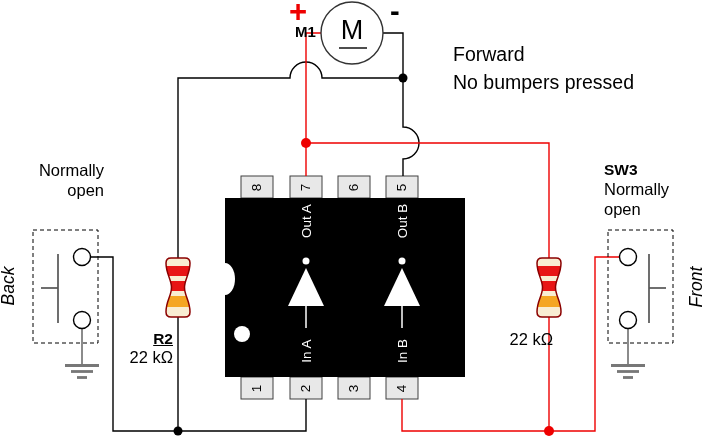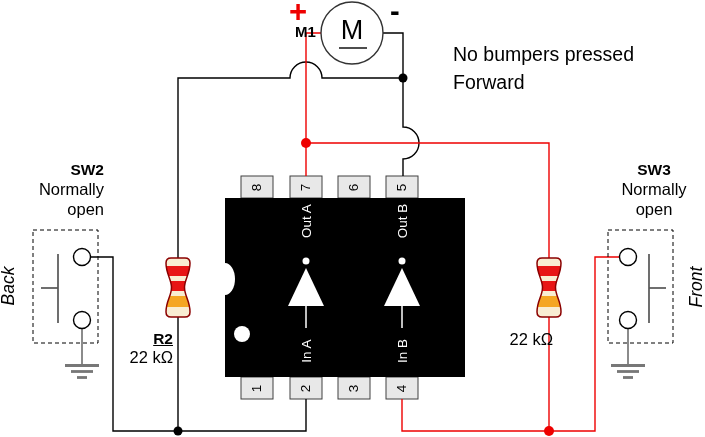--- a/index.html
+++ b/index.html
@@ -143,22 +143,22 @@
         <rect x="160" y="296" width="36" height="11" fill="#f5a623"></rect>
       </g>
       <path d="M 166 263 Q 166 258 171 258 L 185 258 Q 190 258 190 263
                C 190 274 184.5 279 184.5 287.5 C 184.5 296 190 301 190 312
                Q 190 317 185 317 L 171 317 Q 166 317 166 312
                C 166 301 171.5 296 171.5 287.5 C 171.5 279 166 274 166 263 Z" fill="none" stroke="#8b0000" stroke-width="1.5"></path>
     </g>
   </svg>
 
   <div class="txt note" style="left:453px;top:40px;">
+    <div>Forward</div>
     <div>No bumpers pressed</div>
-    <div>Forward</div>
   </div>
 
   <div class="txt bold" style="left:255px;top:23px;font-size:15px;margin-left:40px;">M1</div>
   <div class="txt bold" style="left:289px;top:-4px;font-size:31px;line-height:31px;color:#ee0000;">+</div>
   <div class="txt bold" style="left:390px;top:-3px;font-size:29px;line-height:29px;">-</div>
   <div class="txt" style="left:332px;top:16px;width:40px;text-align:center;font-size:27px;line-height:29px;">M</div>
 
   <div class="pinnum" style="left:241px;top:176px;">
       <span>8</span>
     </div>
@@ -184,26 +184,25 @@
   <div class="pinnum" style="left:386px;top:377px;">
       <span>4</span>
     </div>
 
   <div class="sig vtext" style="left:276px;top:213px;">Out A</div>
   <div class="sig vtext" style="left:372px;top:213px;">Out B</div>
   <div class="sig vtext" style="left:276px;top:343px;">In A</div>
   <div class="sig vtext" style="left:372px;top:343px;">In B</div>
 
   <div class="txt swlbl" style="left:18px;top:160px;width:86px;text-align:right;">
-    <div class="name bold">SW2</div>
     <div>Normally</div>
     <div>open</div>
   </div>
 
-  <div class="txt swlbl" style="left:604px;top:160px;width:100px;text-align:center;">
+  <div class="txt swlbl" style="left:604px;top:160px;width:100px;text-align:left;">
     <div class="name bold">SW3</div>
     <div>Normally</div>
     <div>open</div>
   </div>
 
   <div class="side vtext" style="left:-37px;top:276px;">Back</div>
   <div class="side vtext" style="left:651px;top:277px;">Front</div>
 
   <div class="txt rlbl" style="left:88px;top:330px;width:85px;text-align:right;">
     <div class="name">R2</div>

